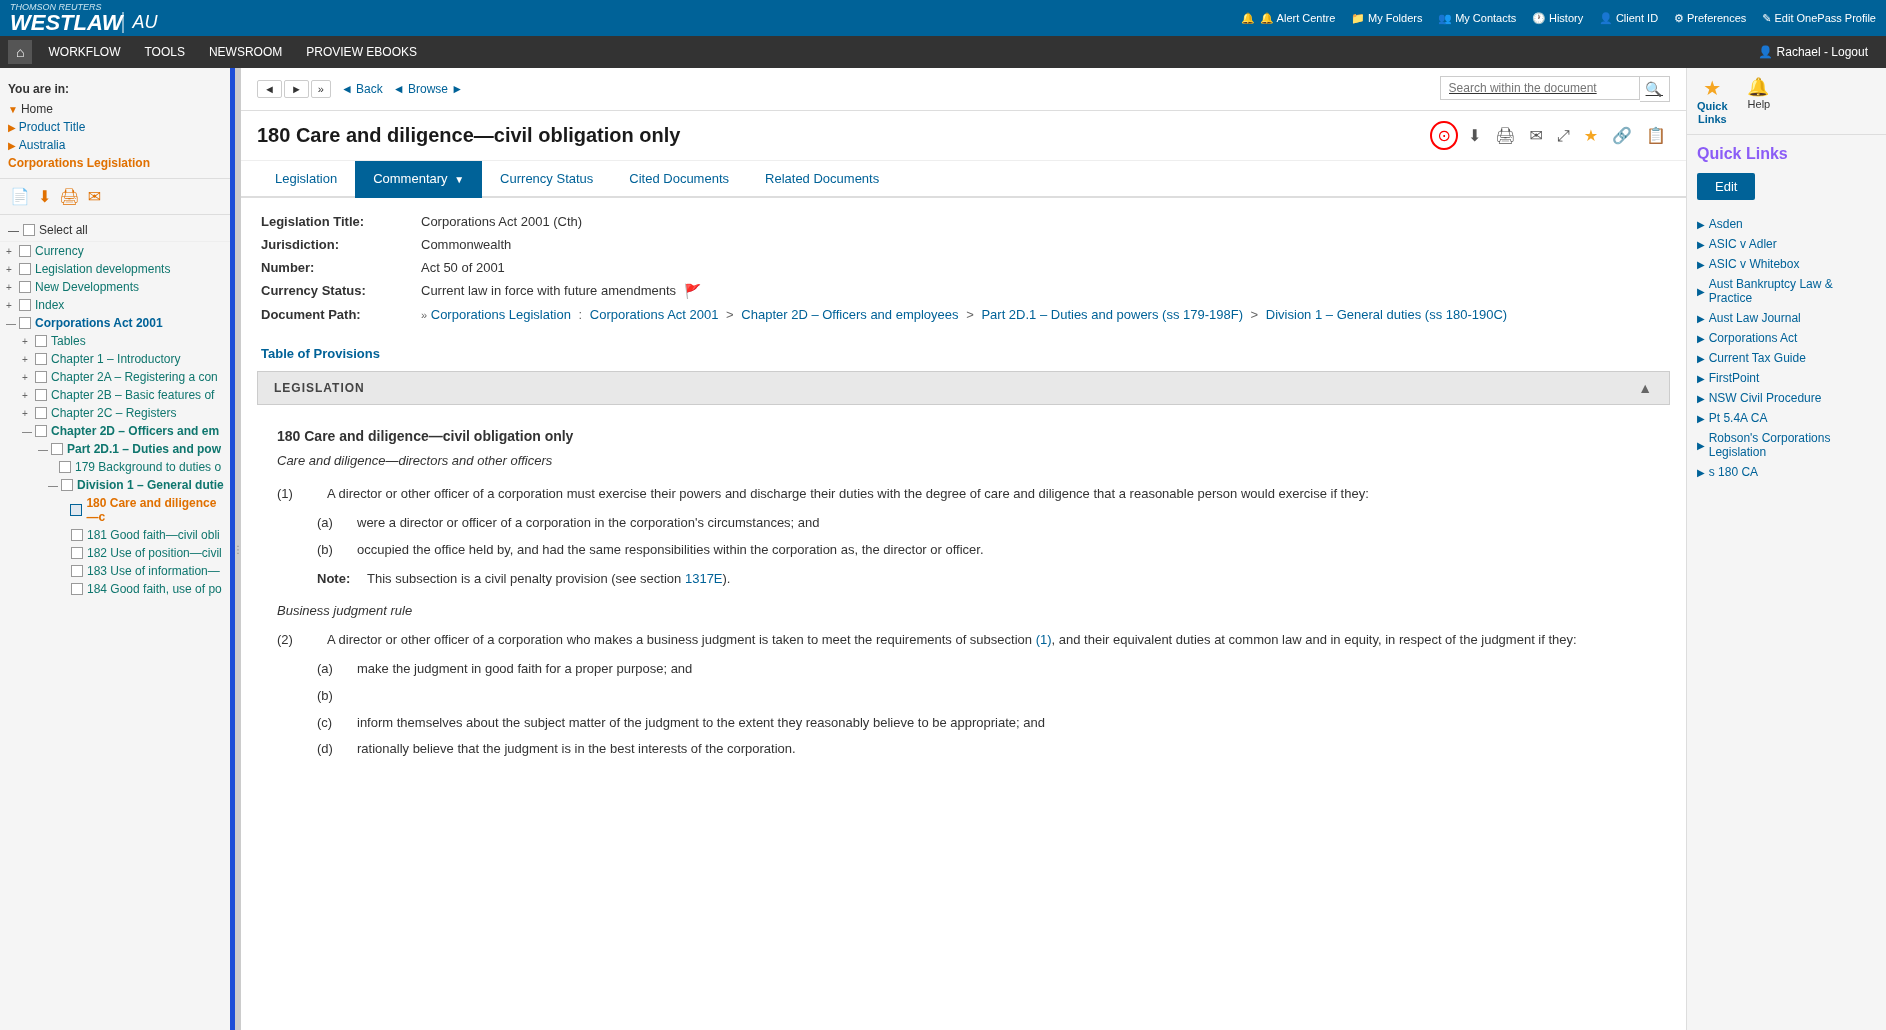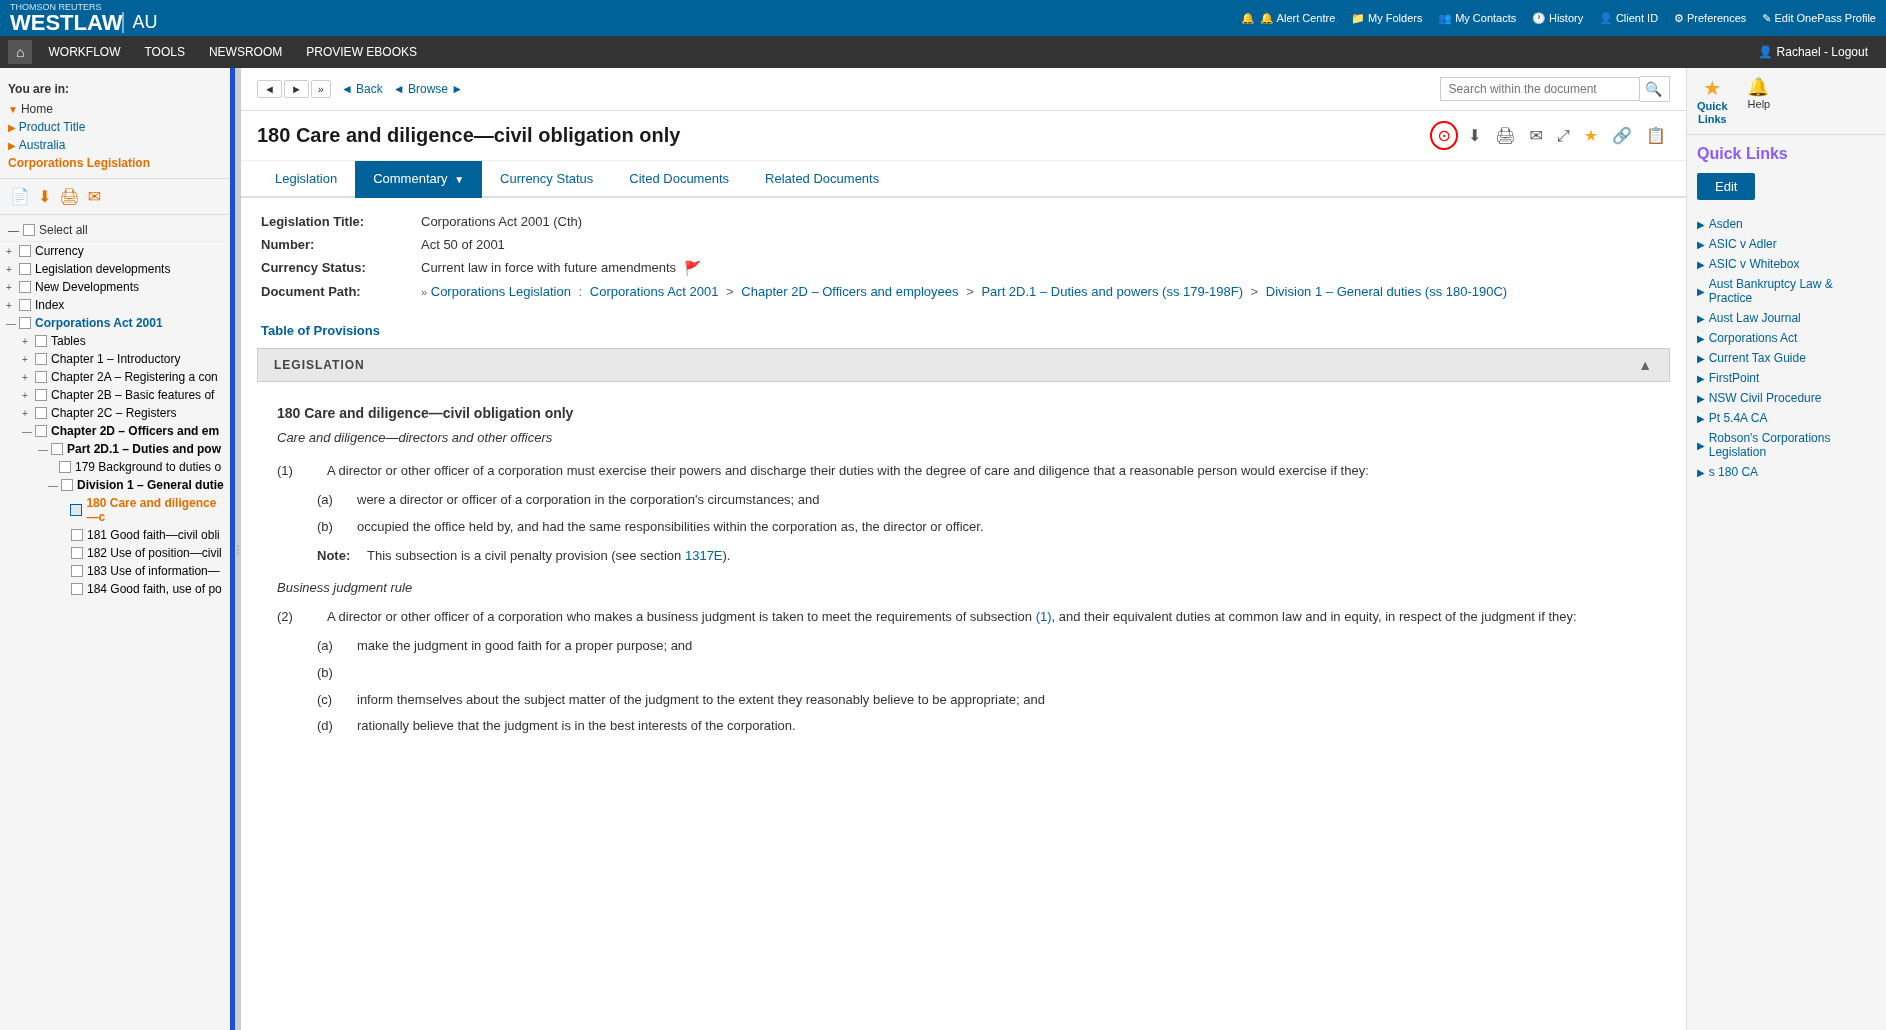--- a/index.html
+++ b/index.html
@@ -11,20 +11,21 @@
       color: white;
       display: flex;
       align-items: center;
       padding: 0 10px;
       height: 36px;
     }
     #logo-area {
       display: flex;
       align-items: center;
       margin-right: 20px;
+      font-style: italic;
     }
     #logo-thomson { font-size: 9px; color: #cce5f0; line-height: 1; }
     #logo-westlaw { font-size: 22px; font-weight: bold; color: white; line-height: 1; }
     #logo-au { font-size: 18px; color: white; margin-left: 0; padding-left: 8px; border-left: 2px solid rgba(255,255,255,0.5); }
     #top-nav-links {
       margin-left: auto;
       display: flex;
       gap: 16px;
       font-size: 11px;
     }
@@ -136,21 +137,21 @@
       margin-right: 4px;
       background: white;
       flex-shrink: 0;
     }
     .tree-expand {
       font-size: 10px;
       margin-right: 3px;
       color: #666;
       width: 10px;
     }
-    .tree-label { color: #000000; }
+    .tree-label { color: #0f766e; }
     .tree-label.blue { color: #006298; }
     .tree-label.bold { font-weight: bold; }
     .tree-label.selected { color: #e07000; font-weight: bold; }
     .select-all-row {
       display: flex;
       align-items: center;
       padding: 4px 8px;
       font-size: 12px;
       border-bottom: 1px solid #eee;
     }
@@ -178,21 +179,22 @@
       cursor: pointer;
       font-size: 11px;
       color: #333;
       border-radius: 2px;
     }
     #back-btn { color: #006298; font-size: 12px; cursor: pointer; }
     #browse-btn { color: #006298; font-size: 12px; cursor: pointer; }
     .search-box-area {
       margin-left: auto;
       display: flex;
-      align-items: center;
+      align-items: flex-start;
+      text-decoration: underline;
     }
     #search-within-input {
       width: 200px;
       padding: 4px 8px;
       border: 1px solid #ccc;
       font-size: 12px;
       outline: none;
     }
     .search-btn {
       background: none;
@@ -634,20 +636,24 @@
       </div>
       <div class="tab-item">Currency Status</div>
       <div class="tab-item">Cited Documents</div>
       <div class="tab-item">Related Documents</div>
     </div>
 
     <div id="meta-section">
       <div class="meta-row">
         <span class="meta-label">Legislation Title:</span>
         <span class="meta-value">Corporations Act 2001 (Cth)</span>
+      </div>
+      <div class="meta-row">
+        <span class="meta-label">Jurisdiction:</span>
+        <span class="meta-value">Commonwealth</span>
       </div>
       <div class="meta-row">
         <span class="meta-label">Number:</span>
         <span class="meta-value">Act 50 of 2001</span>
       </div>
       <div class="meta-row">
         <span class="meta-label">Currency Status:</span>
         <span class="meta-value">Current law in force with future amendments</span>
         <span class="green-flag" style="margin-left:8px;">🚩</span>
       </div>

